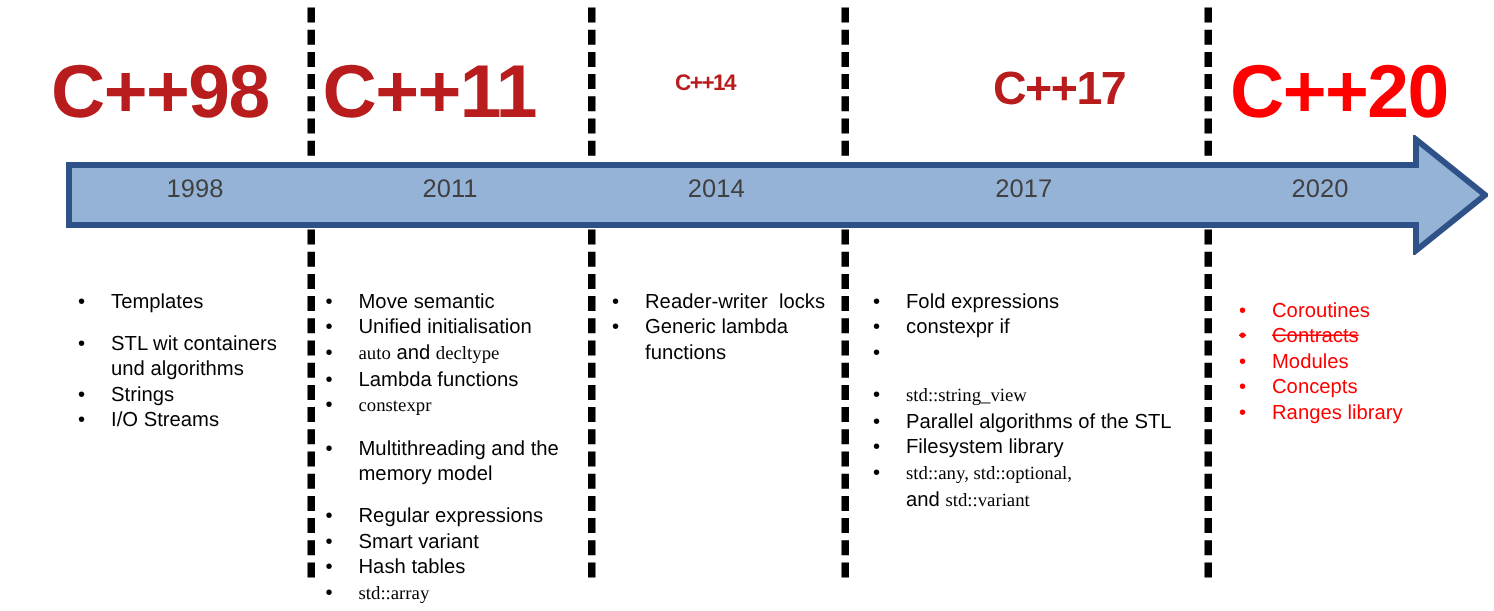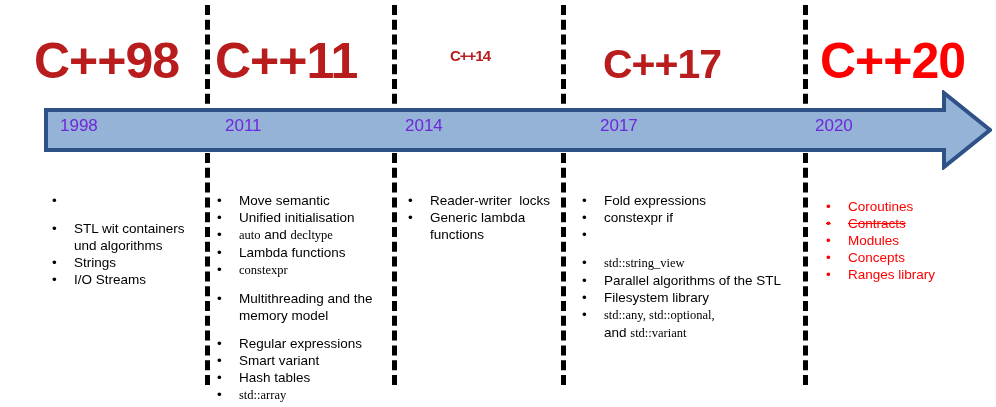--- a/index.html
+++ b/index.html
@@ -43,22 +43,22 @@
     white-space: nowrap;
     letter-spacing: -1px;
   }
   .era-title.accent { color: #ff0000; }
 
   
   .year-label {
     position: absolute;
     top: 116px;
     font-size: 17px;
-    color: #6d28d9;
-    text-align: left;
+    color: #404040;
+    text-align: center;
     white-space: nowrap;
   }
 
   
   .bullet-col {
     position: absolute;
     font-size: 13.5px;
     color: #000000;
     line-height: 1.26;
   }
@@ -102,32 +102,33 @@
 
   <div class="arrow-wrap">
     <svg class="arrow-svg" width="948" height="80" viewBox="0 0 948 80">
       <polygon points="2,20 900,20 900,3 946,40 900,77 900,60 2,60" fill="#95B3D7" stroke="#2E5288" stroke-width="4" stroke-linejoin="miter"></polygon>
     </svg>
   </div>
 
   <div class="era-title" style="left:34px; top:32px; font-size:50px;">C++98</div>
   <div class="era-title" style="left:215px; top:32px; font-size:50px;">C++11</div>
   <div class="era-title" style="left:450px; top:47px; font-size:15px;">C++14</div>
-  <div class="era-title" style="left:603px; top:41px; font-size:41px;">C++17</div>
+  <div class="era-title" style="left:662px; top:41px; font-size:31px;">C++17</div>
   <div class="era-title accent" style="left:820px; top:32px; font-size:50px;text-align:center;">C++20</div>
 
   <div class="year-label" style="left:60px; width:140px;">1998</div>
   <div class="year-label" style="left:225px; width:150px;">2011</div>
   <div class="year-label" style="left:405px; width:145px;">2014</div>
   <div class="year-label" style="left:600px; width:165px;">2017</div>
   <div class="year-label" style="left:815px; width:130px;">2020</div>
 
   <div class="bullet-col" id="col-cpp98" style="left:48px; top:192px; width:155px;">
       <div class="bullet-row">
         <span class="bullet-dot">•</span>
+        <span class="bullet-text"><div><span>Templates</span></div></span>
       </div>
       <div class="bullet-row spacer"></div>
       <div class="bullet-row">
         <span class="bullet-dot">•</span>
         <span class="bullet-text"><div><span>STL wit containers</span></div><div><span>und algorithms</span></div></span>
       </div>
       <div class="bullet-row">
         <span class="bullet-dot">•</span>
         <span class="bullet-text"><div><span>Strings</span></div></span>
       </div>

